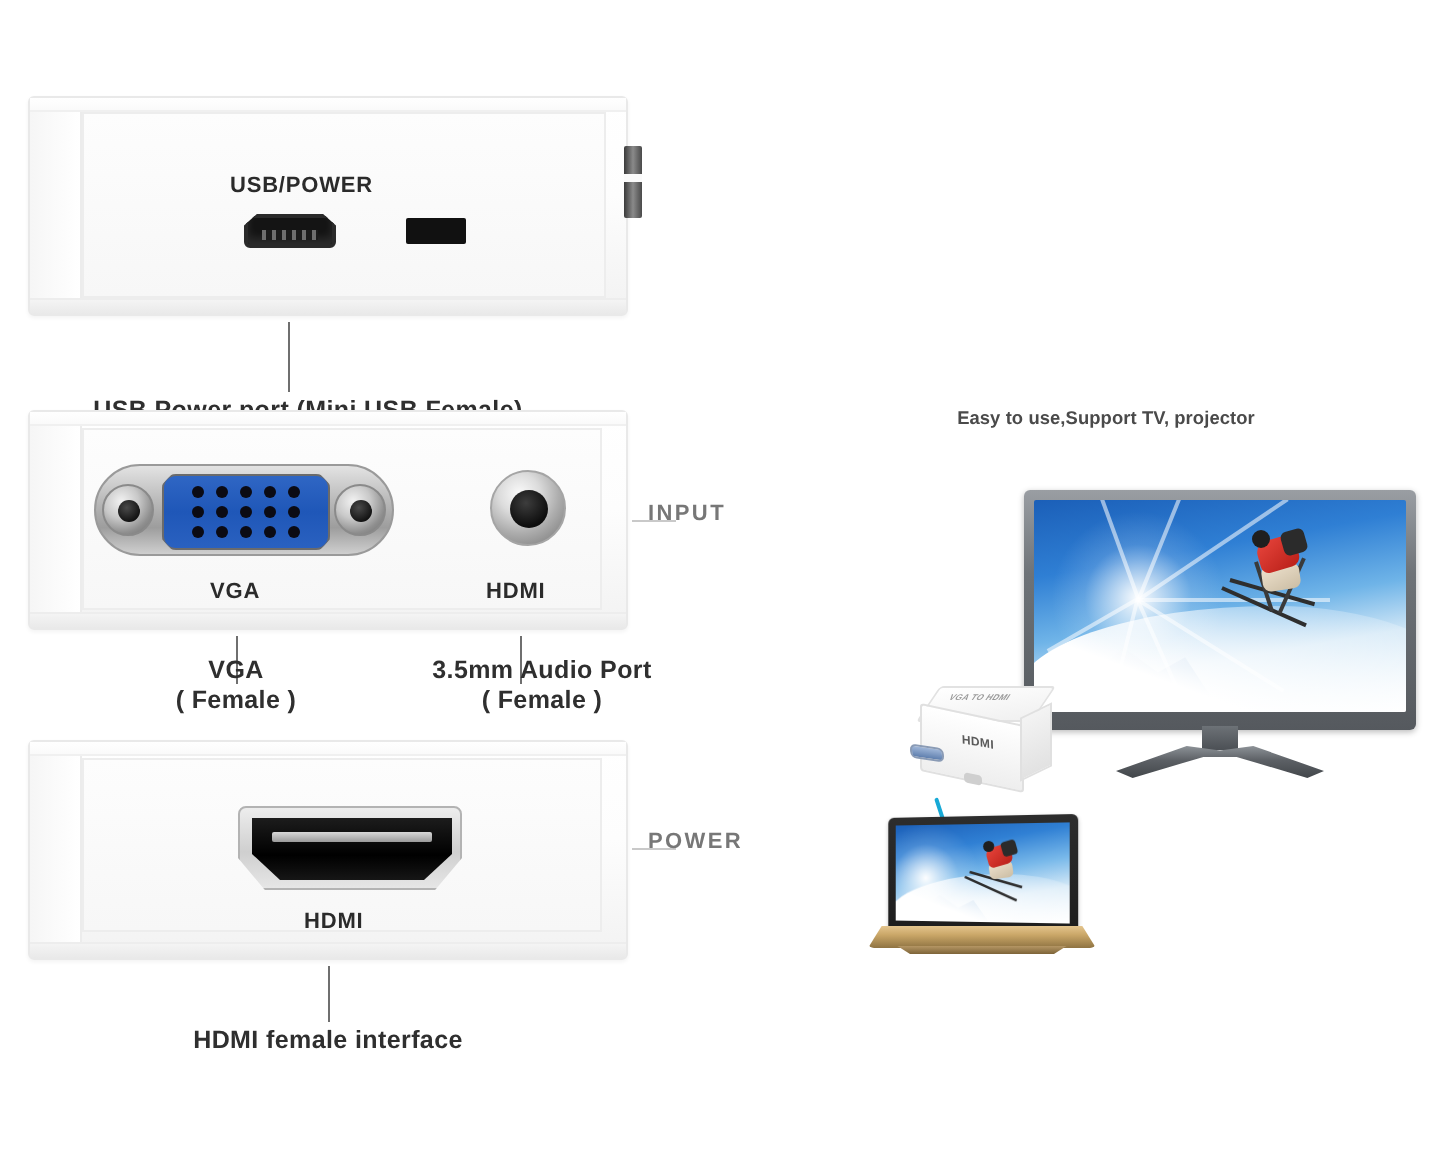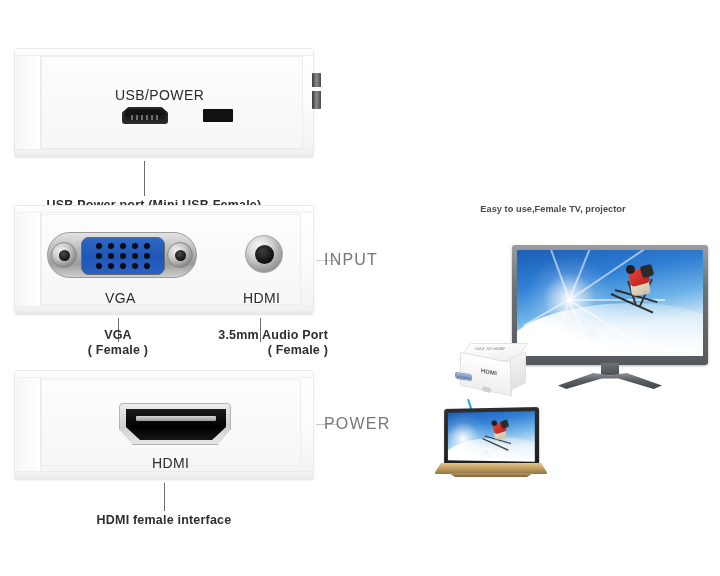--- a/index.html
+++ b/index.html
@@ -39,21 +39,21 @@
     border-bottom: 1px solid #f0f0f0;
   }
   .device .botrim {
     position:absolute; left:0; right:0; bottom:0; height:8px;
     background: linear-gradient(180deg,#f4f4f4,#e9e9e9);
     border-top: 1px solid #ededed;
   }
 
   .silk {
     position: absolute;
-    font-size: 14px; font-weight: normal; color: #2b2b2b;
+    font-size: 11px; font-weight: bold; color: #2b2b2b;
     letter-spacing: 0.4px; white-space: nowrap;
   }
 
   
   #panel-usb { left: 14px; top: 48px; width: 300px; height: 110px; }
   #usb-sidebtn {
     position: absolute; right: -8px; top: 24px; width: 9px; height: 36px;
     background: linear-gradient(90deg,#3a3a3a,#8a8a8a,#4a4a4a);
     border-radius: 1px;
   }
@@ -144,22 +144,22 @@
   
   .leader { position: absolute; width: 1px; background: #6f6f6f; }
   .caption {
     position: absolute; text-align: center; white-space: nowrap;
     font-size: 12.5px; font-weight: bold; color: #2f2f2f; letter-spacing: 0.2px;
   }
   .caption.two-line { line-height: 15px; }
 
   
   .side-label {
-    position: absolute; font-size: 16px; color: #777; letter-spacing: 1.2px;
-    font-weight: normal; white-space: nowrap;
+    position: absolute; font-size: 11px; color: #777; letter-spacing: 1.2px;
+    font-weight: bold; white-space: nowrap;
   }
   .side-dash { position: absolute; height: 1px; background: #c9c9c9; }
 
   
   #marketing {
     position: absolute; left: 392px; top: 203px; width: 322px;
     text-align: center; font-size: 9.2px; font-weight: bold;
     color: #4a4a4a; line-height: 13px; letter-spacing: 0.05px;
   }
 
@@ -373,21 +373,21 @@
     <div class="side-dash" style="left:302px; top:55px; width:22px;"></div>
     <span class="side-label" style="left:310px; top:46px;">INPUT</span>
 
     <div class="leader" style="left:104px; top:113px; height:24px;"></div>
     <div class="caption two-line" style="left:44px; top:123px; width:120px;">
       <div>VGA</div>
       <div>( Female )</div>
     </div>
 
     <div class="leader" style="left:246px; top:113px; height:24px;"></div>
-    <div class="caption two-line" style="left:178px; top:123px; width:136px;text-align:right;">
+    <div class="caption two-line" style="left:189px; top:123px; width:136px;">
       <div>3.5mm Audio Port</div>
       <div>( Female )</div>
     </div>
   </div>
 
   <div class="panel" id="panel-output">
     <div class="device" style="left:0; top:0; width:300px; height:110px;">
       <div class="sideface"></div>
       <div class="toprim"></div>
       <div class="botrim"></div>
@@ -402,21 +402,21 @@
     </div>
 
     <div class="side-dash" style="left:302px; top:54px; width:22px;"></div>
     <span class="side-label" style="left:310px; top:45px;">POWER</span>
 
     <div class="leader" style="left:150px; top:113px; height:28px;"></div>
     <div class="caption" style="left:25px; top:143px; width:250px;">HDMI female interface</div>
   </div>
 
   <div id="marketing">
-    <div>Easy to use,Female TV, projector</div>
+    <div>Easy to use,Support TV, projector</div>
   </div>
 
   <div class="cable" style="left:526px; top:363px; width:42px; height:2px; transform: rotate(-26deg);"></div>
 
   <div class="cable" style="left:468px; top:398px; width:32px; height:2px; transform: rotate(72deg);"></div>
 
   <div id="tv">
     <div id="tv-bezel">
       <div id="tv-screen">
         <div class="mountain"></div>

